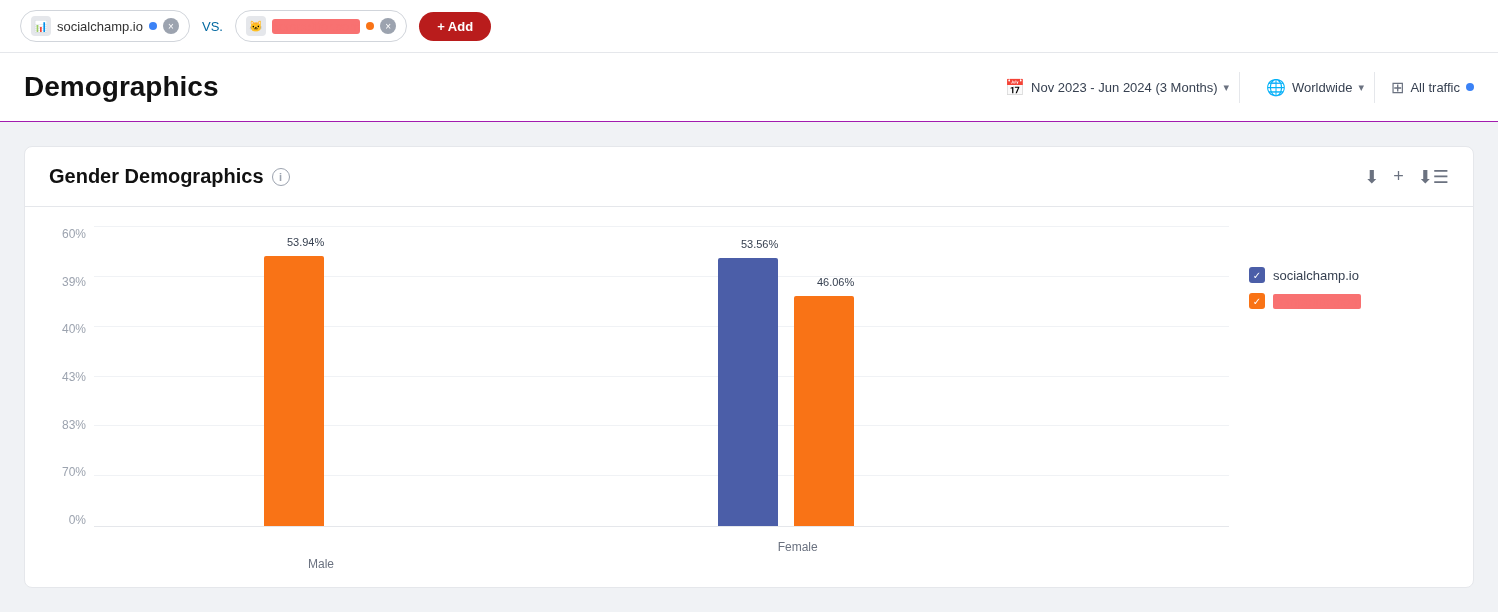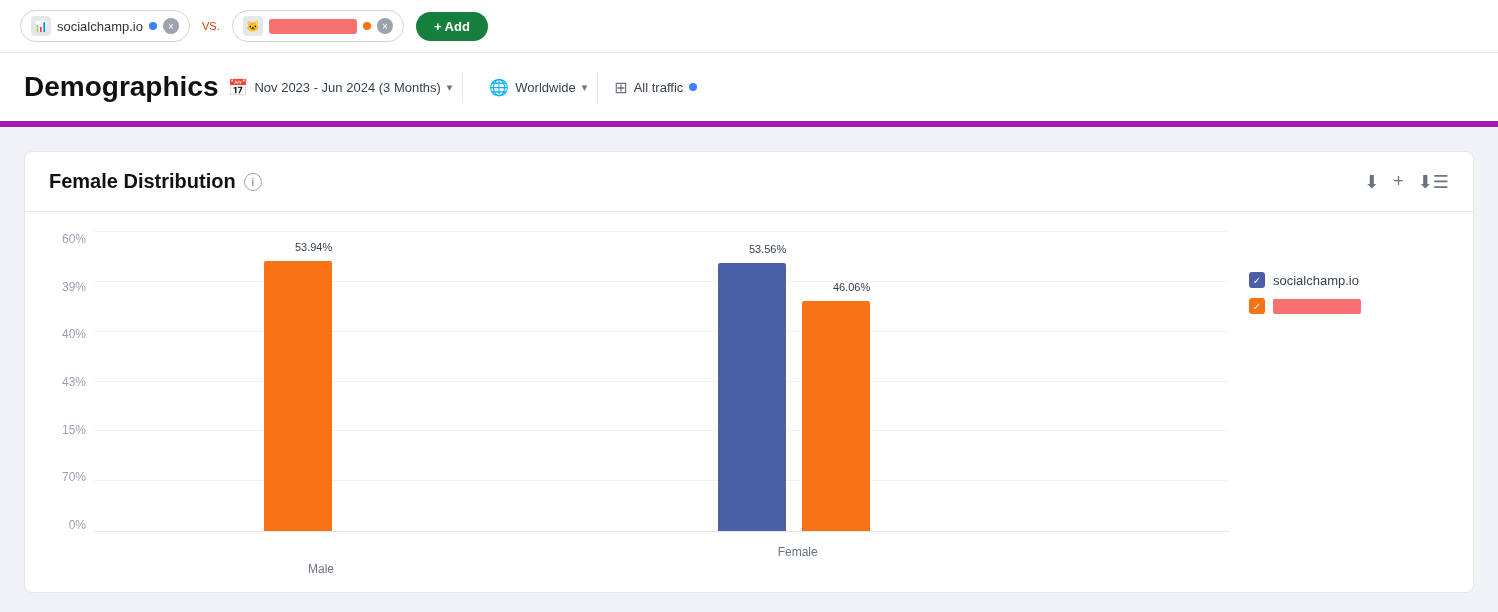--- a/index.html
+++ b/index.html
@@ -38,42 +38,43 @@
       cursor: pointer;
     }
     .site-icon {
       width: 20px; height: 20px;
       border-radius: 4px;
       background: #e5e7eb;
       display: flex; align-items: center; justify-content: center;
       font-size: 11px;
     }
     .vs-label {
-      font-size: 11px;
-      color: #c2410c;
+      font-size: 13px;
+      color: #0369a1;
       font-weight: 500;
     }
     .add-btn {
-      background: #15803d;
+      background: #b91c1c;
       color: #fff;
       border: none;
       border-radius: 20px;
       padding: 7px 18px;
       font-size: 13px;
       font-weight: 600;
       cursor: pointer;
       display: flex; align-items: center; gap: 4px;
     }
 
     .page-header {
       background: #fff;
       padding: 18px 24px;
       display: flex;
       align-items: center;
-      border-bottom: 6px solid #a21caf;
+      justify-content: space-between;
+      border-bottom: 1px solid #a21caf;
     }
     .page-title {
       font-size: 28px;
       font-weight: 700;
       color: #111;
     }
     .header-controls {
       display: flex;
       align-items: center;
       gap: 16px;
@@ -180,21 +181,21 @@
       position: absolute;
       left: 0; right: 0; top: 0; bottom: 0;
     }
     .grid-line {
       position: absolute;
       left: 0; right: 0;
       border-top: 1px solid #f0f2f5;
     }
 
     .bar {
-      width: 68px;
+      width: 60px;
       position: relative;
       display: flex;
       flex-direction: column;
       align-items: flex-end;
     }
     .bar-fill {
       width: 100%;
       border-radius: 2px 2px 0 0;
     }
     .bar-label-value {
@@ -290,37 +291,37 @@
       <div class="traffic-dot"></div>
     </div>
   </div>
 </div>
 
 <div class="main-content">
   <div class="card">
 
     <div class="card-header">
       <div class="card-title">
-        <span>Female Distribution</span>
+        <span>Gender Demographics</span>
         <div class="info-icon">i</div>
       </div>
       <div class="card-actions">
         <button class="card-action-btn">⬇</button>
         <button class="card-action-btn">+</button>
         <button class="card-action-btn">⬇☰</button>
       </div>
     </div>
 
     <div class="chart-area">
       <div class="chart-container">
 
         <div class="y-axis">
           <div class="y-label">0%</div>
           <div class="y-label">70%</div>
-          <div class="y-label">15%</div>
+          <div class="y-label">83%</div>
           <div class="y-label">43%</div>
           <div class="y-label">40%</div>
           <div class="y-label">39%</div>
           <div class="y-label">60%</div>
         </div>
 
         <div class="chart-plot">
 
           <div class="grid-lines">
             <div class="grid-line" style="bottom: 16.67%;"></div>

